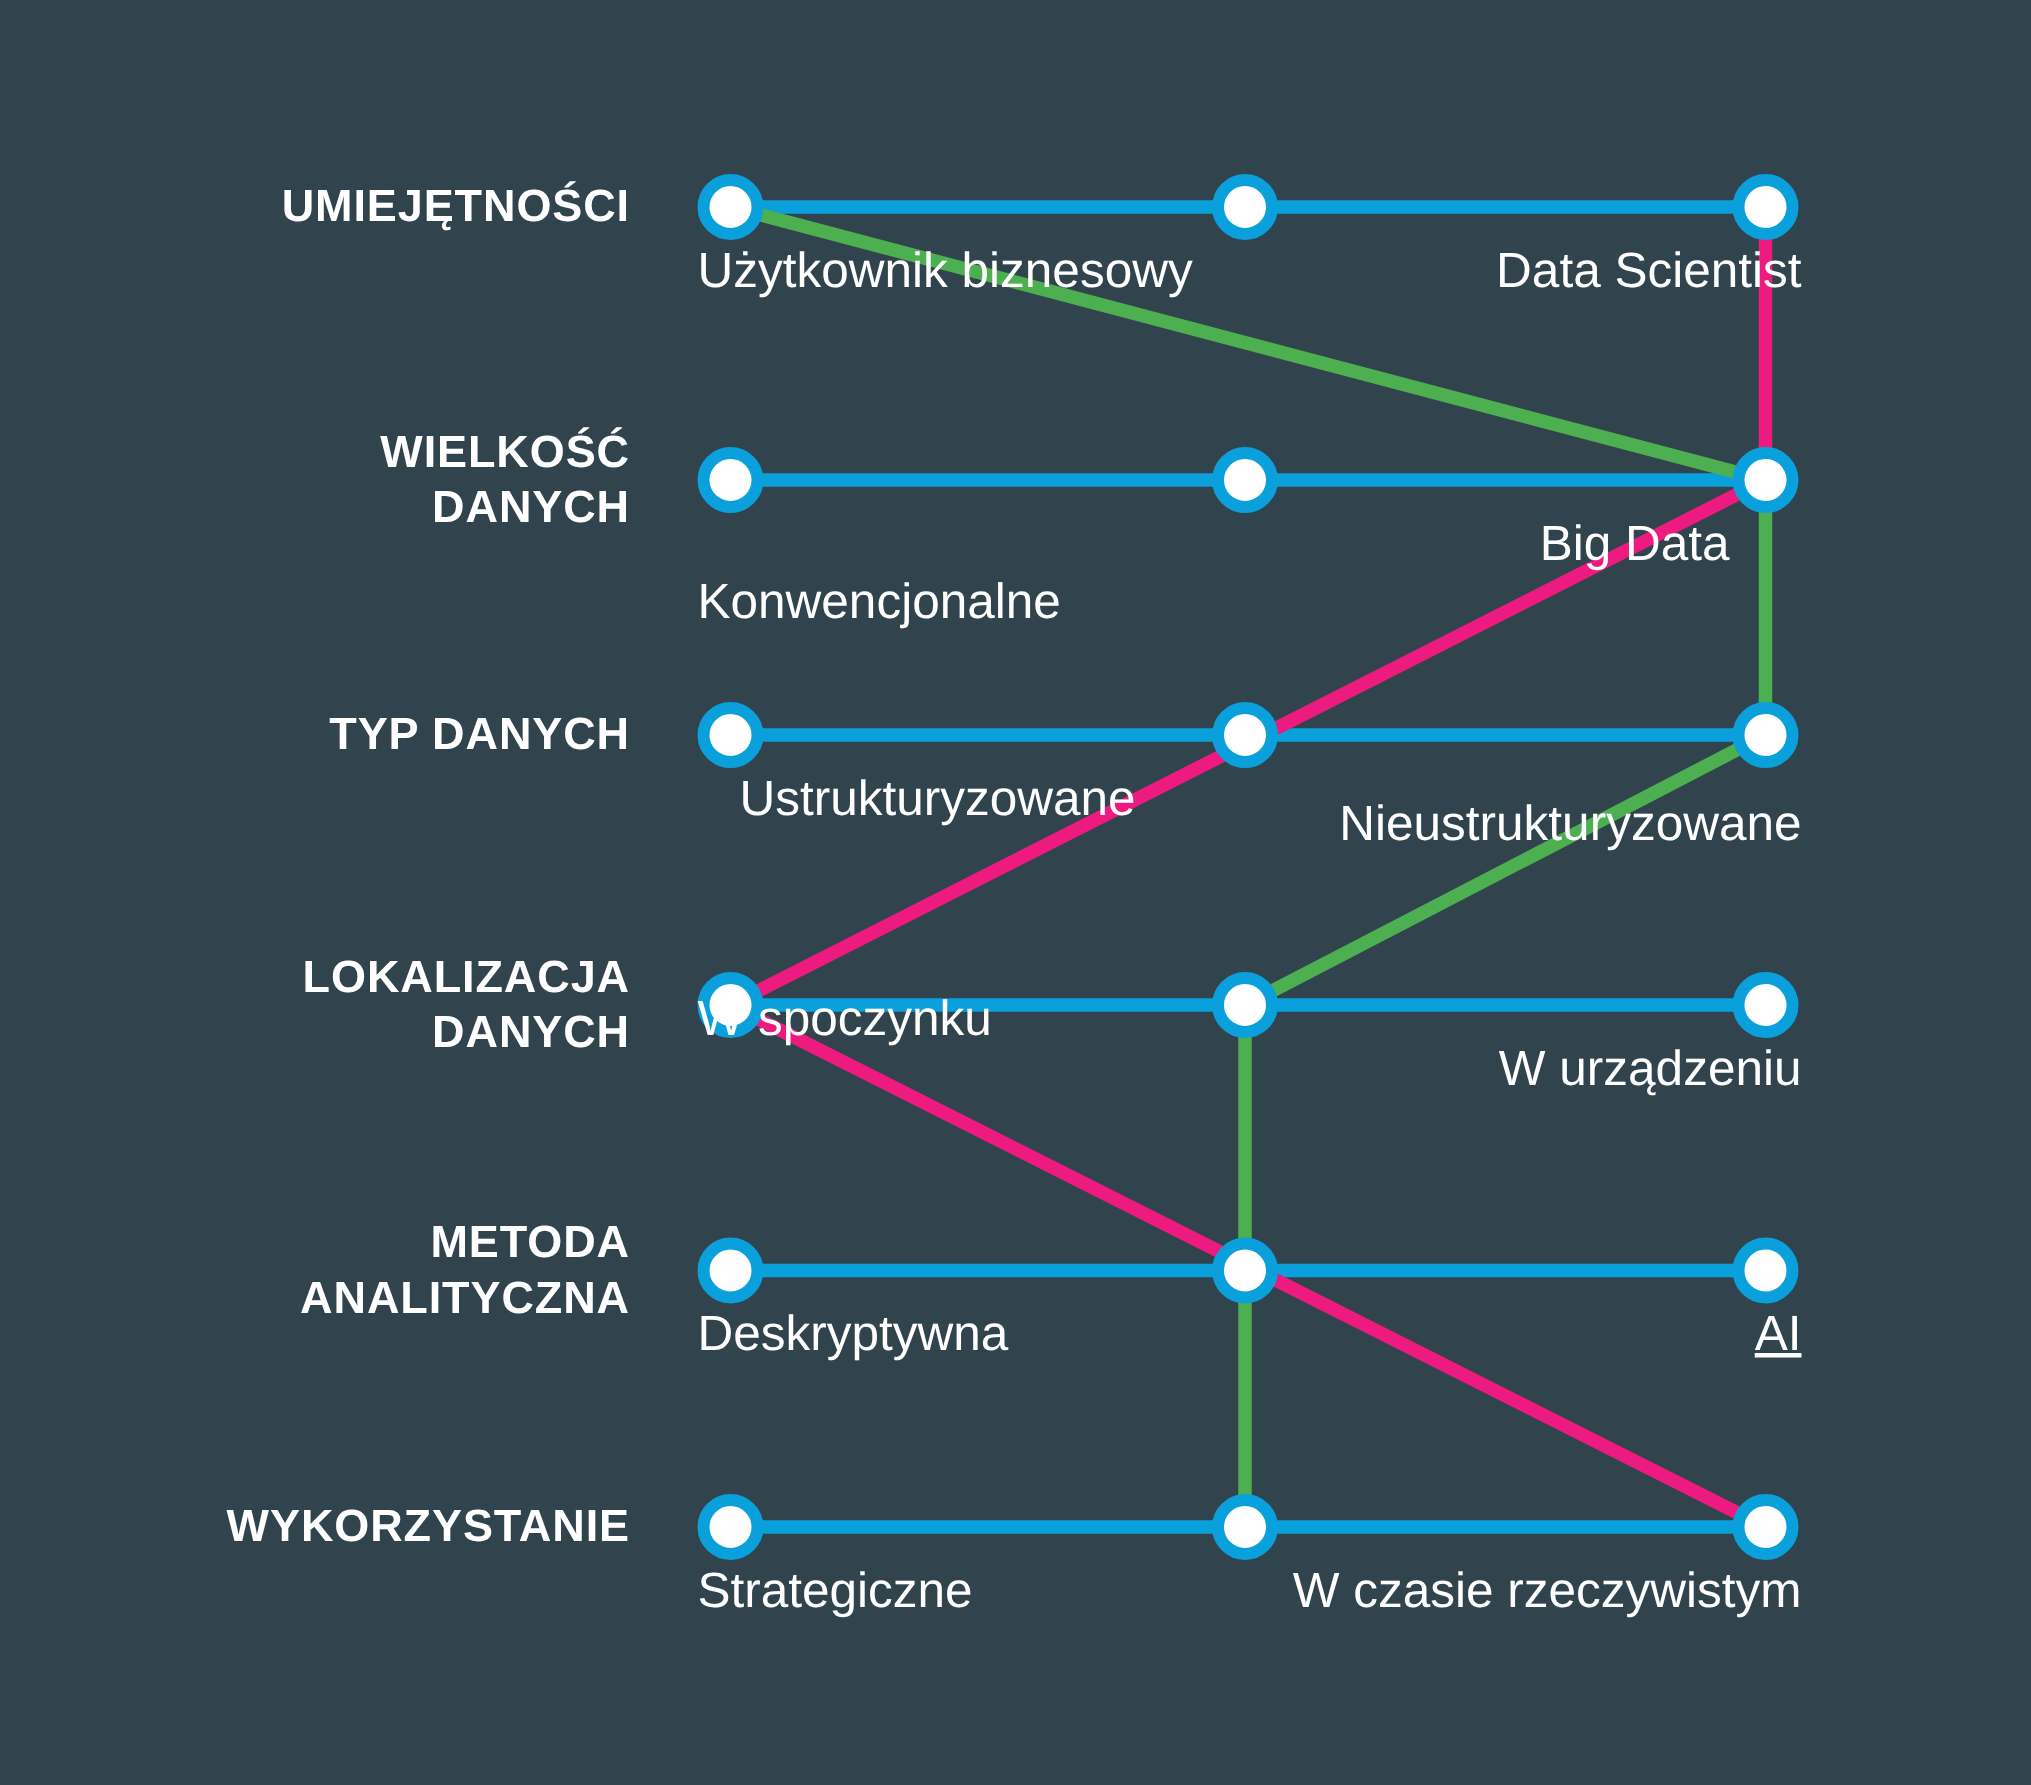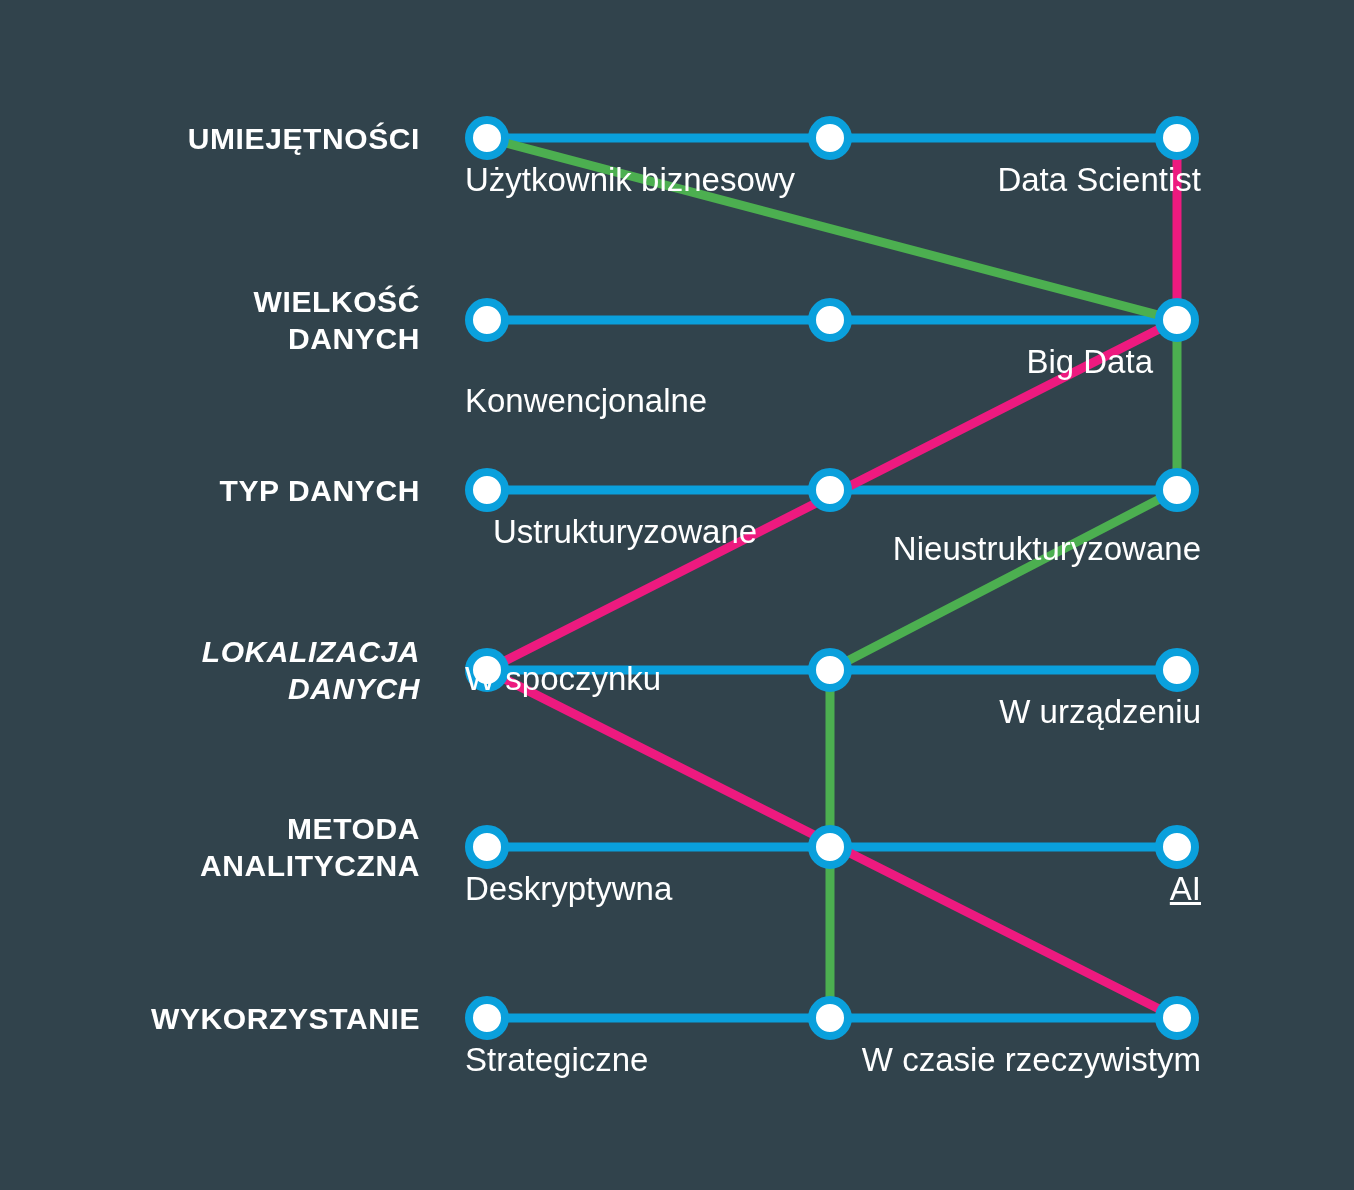--- a/index.html
+++ b/index.html
@@ -135,21 +135,21 @@
         <div class="row-label" style="position: relative; transform: translateY(-50%);">UMIEJĘTNOŚCI</div>
       </div>
       <div class="row-label-wrap" style="top: 320px;">
         <div class="row-label" style="position: relative; transform: translateY(-50%);">WIELKOŚĆ
 DANYCH</div>
       </div>
       <div class="row-label-wrap" style="top: 490px;">
         <div class="row-label" style="position: relative; transform: translateY(-50%); margin-left: 35px;">TYP DANYCH</div>
       </div>
       <div class="row-label-wrap" style="top: 670px;">
-        <div class="row-label" style="position: relative; transform: translateY(-50%); font-style: italic;">LOKALIZACJA
+        <div class="row-label" style="position: relative; transform: translateY(-50%);">LOKALIZACJA
 DANYCH</div>
       </div>
       <div class="row-label-wrap" style="top: 847px;">
         <div class="row-label" style="position: relative; transform: translateY(-50%);">METODA
 ANALITYCZNA</div>
       </div>
       <div class="row-label-wrap" style="top: 1018px;">
         <div class="row-label" style="position: relative; transform: translateY(-50%);">WYKORZYSTANIE</div>
       </div>
     </div>

